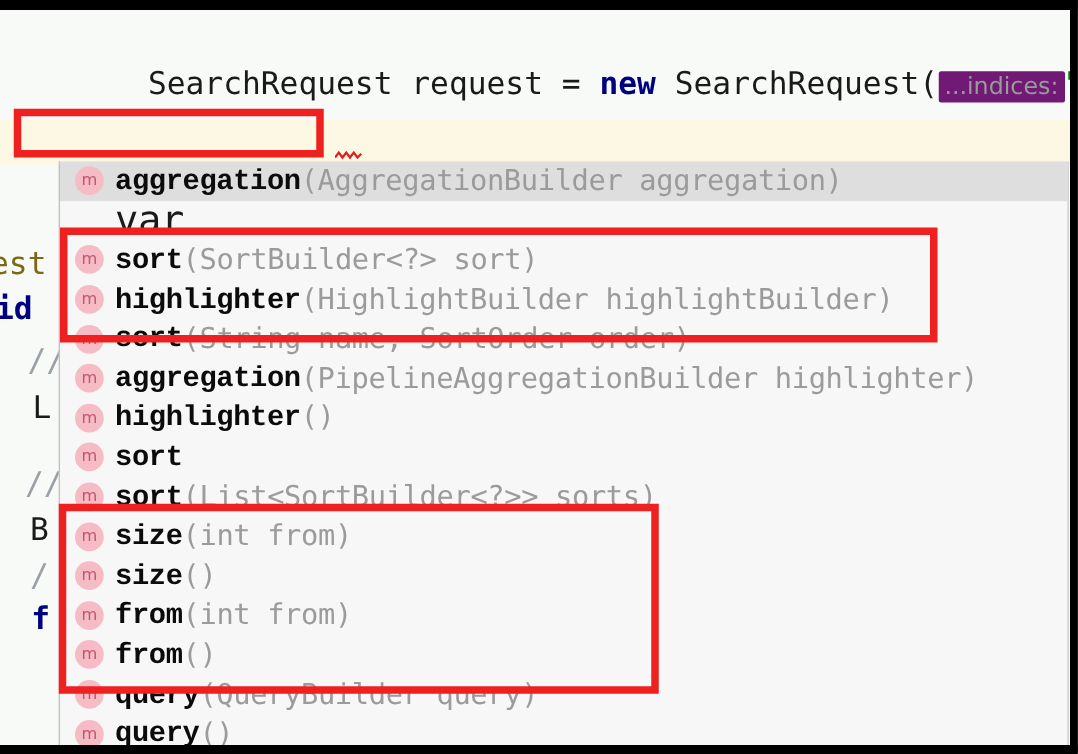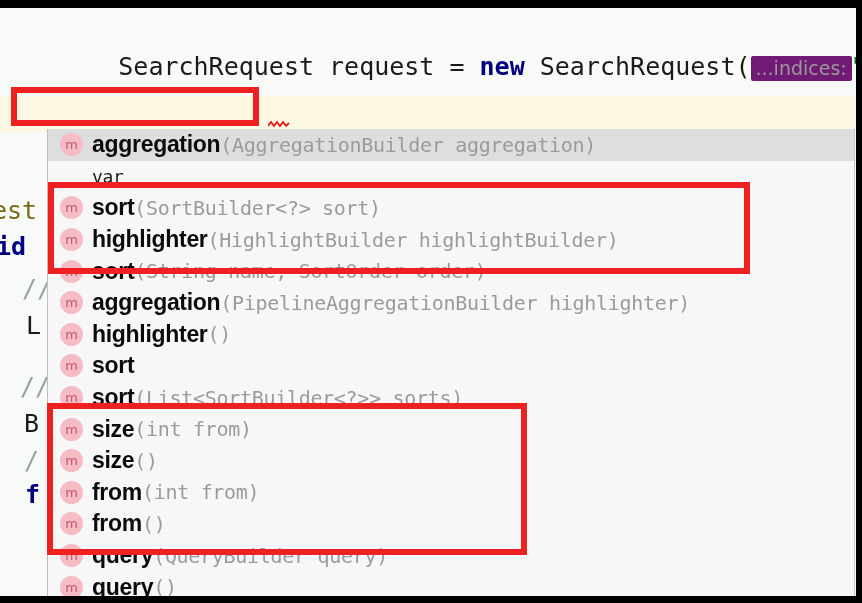--- a/index.html
+++ b/index.html
@@ -117,35 +117,35 @@
     font-family: "DejaVu Sans", sans-serif;
     font-size: 13px;
     line-height: 23px;
     text-align: center;
     margin-right: 9px;
     letter-spacing: 0;
   }
   .m-icon.blank { background: transparent; }
 
   .m-name {
-    font-family: Liberation Sans, sans-serif;
+    font-family: Liberation Mono, monospace;
     font-size: 23px;
     font-weight: bold;
     color: #0b0b0b;
     letter-spacing: -0.3px;
   }
   .m-sig {
     font-family: "DejaVu Sans Mono", monospace;
-    font-size: 20px;
+    font-size: 23px;
     color: #9b9b9b;
     letter-spacing: -0.3px;
   }
   .m-plain {
     font-family: "DejaVu Sans Mono", monospace;
-    font-size: 18px;
+    font-size: 31px;
     color: #1a1a1a;
     letter-spacing: -0.3px;
   }
 
   
   .anno-box {
     position: absolute;
     border: 6px solid #ee2020;
     box-sizing: border-box;
     pointer-events: none;

